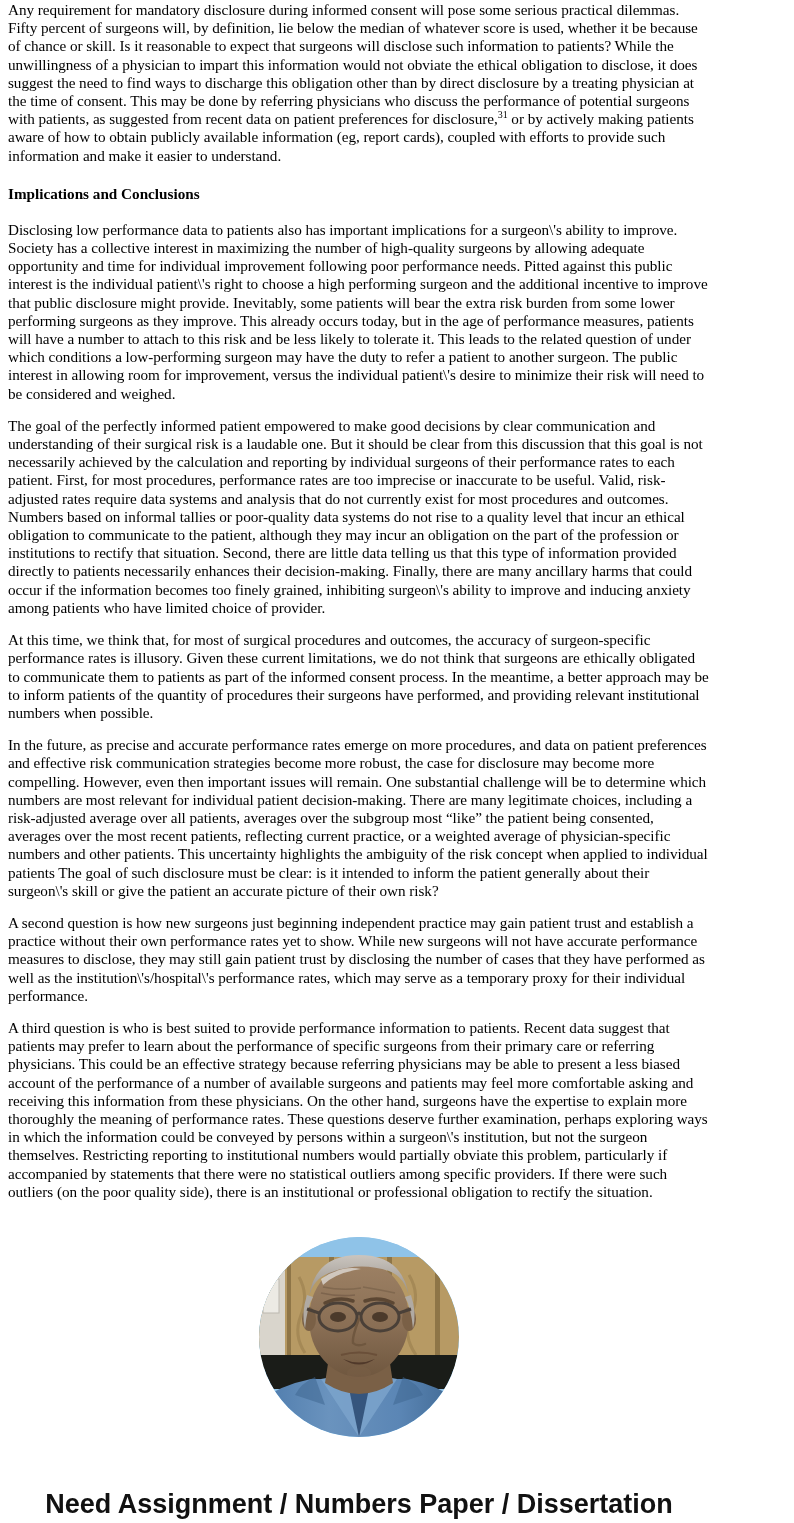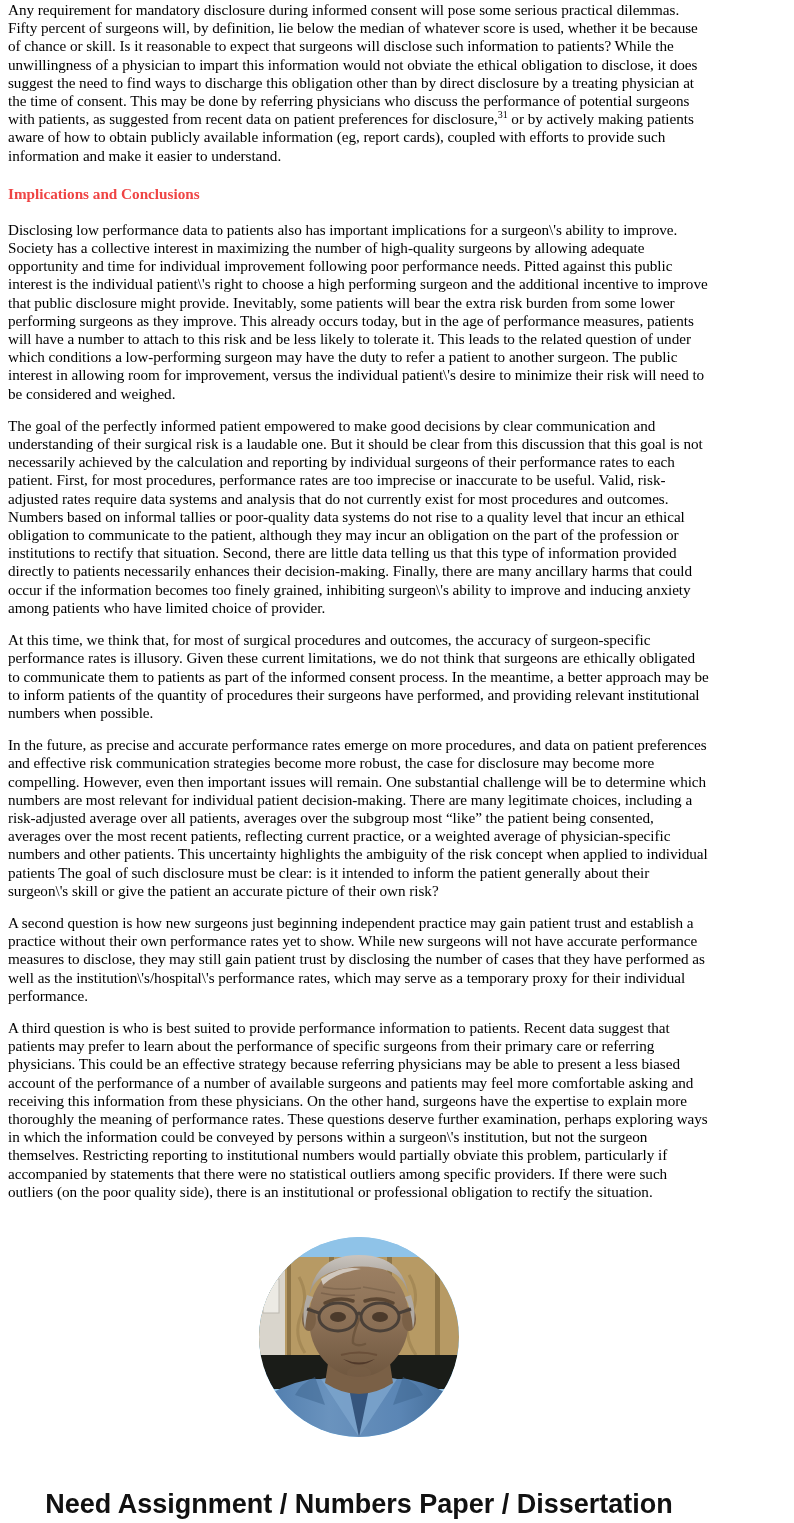--- a/index.html
+++ b/index.html
@@ -29,21 +29,21 @@
   }
   .para:first-child {
     margin-top: 0;
     padding-top: 1px;
   }
   .section-heading {
     font-size: 15.2px;
     line-height: 18px;
     font-weight: bold;
     margin: 20px 0 18px 0;
-    color: #ef4444;
+    color: #000000;
   }
   sup.ref {
     font-size: 10px;
     vertical-align: super;
     line-height: 0;
   }
   .photo-block {
     margin-top: 36px;
     display: flex;
     justify-content: center;

